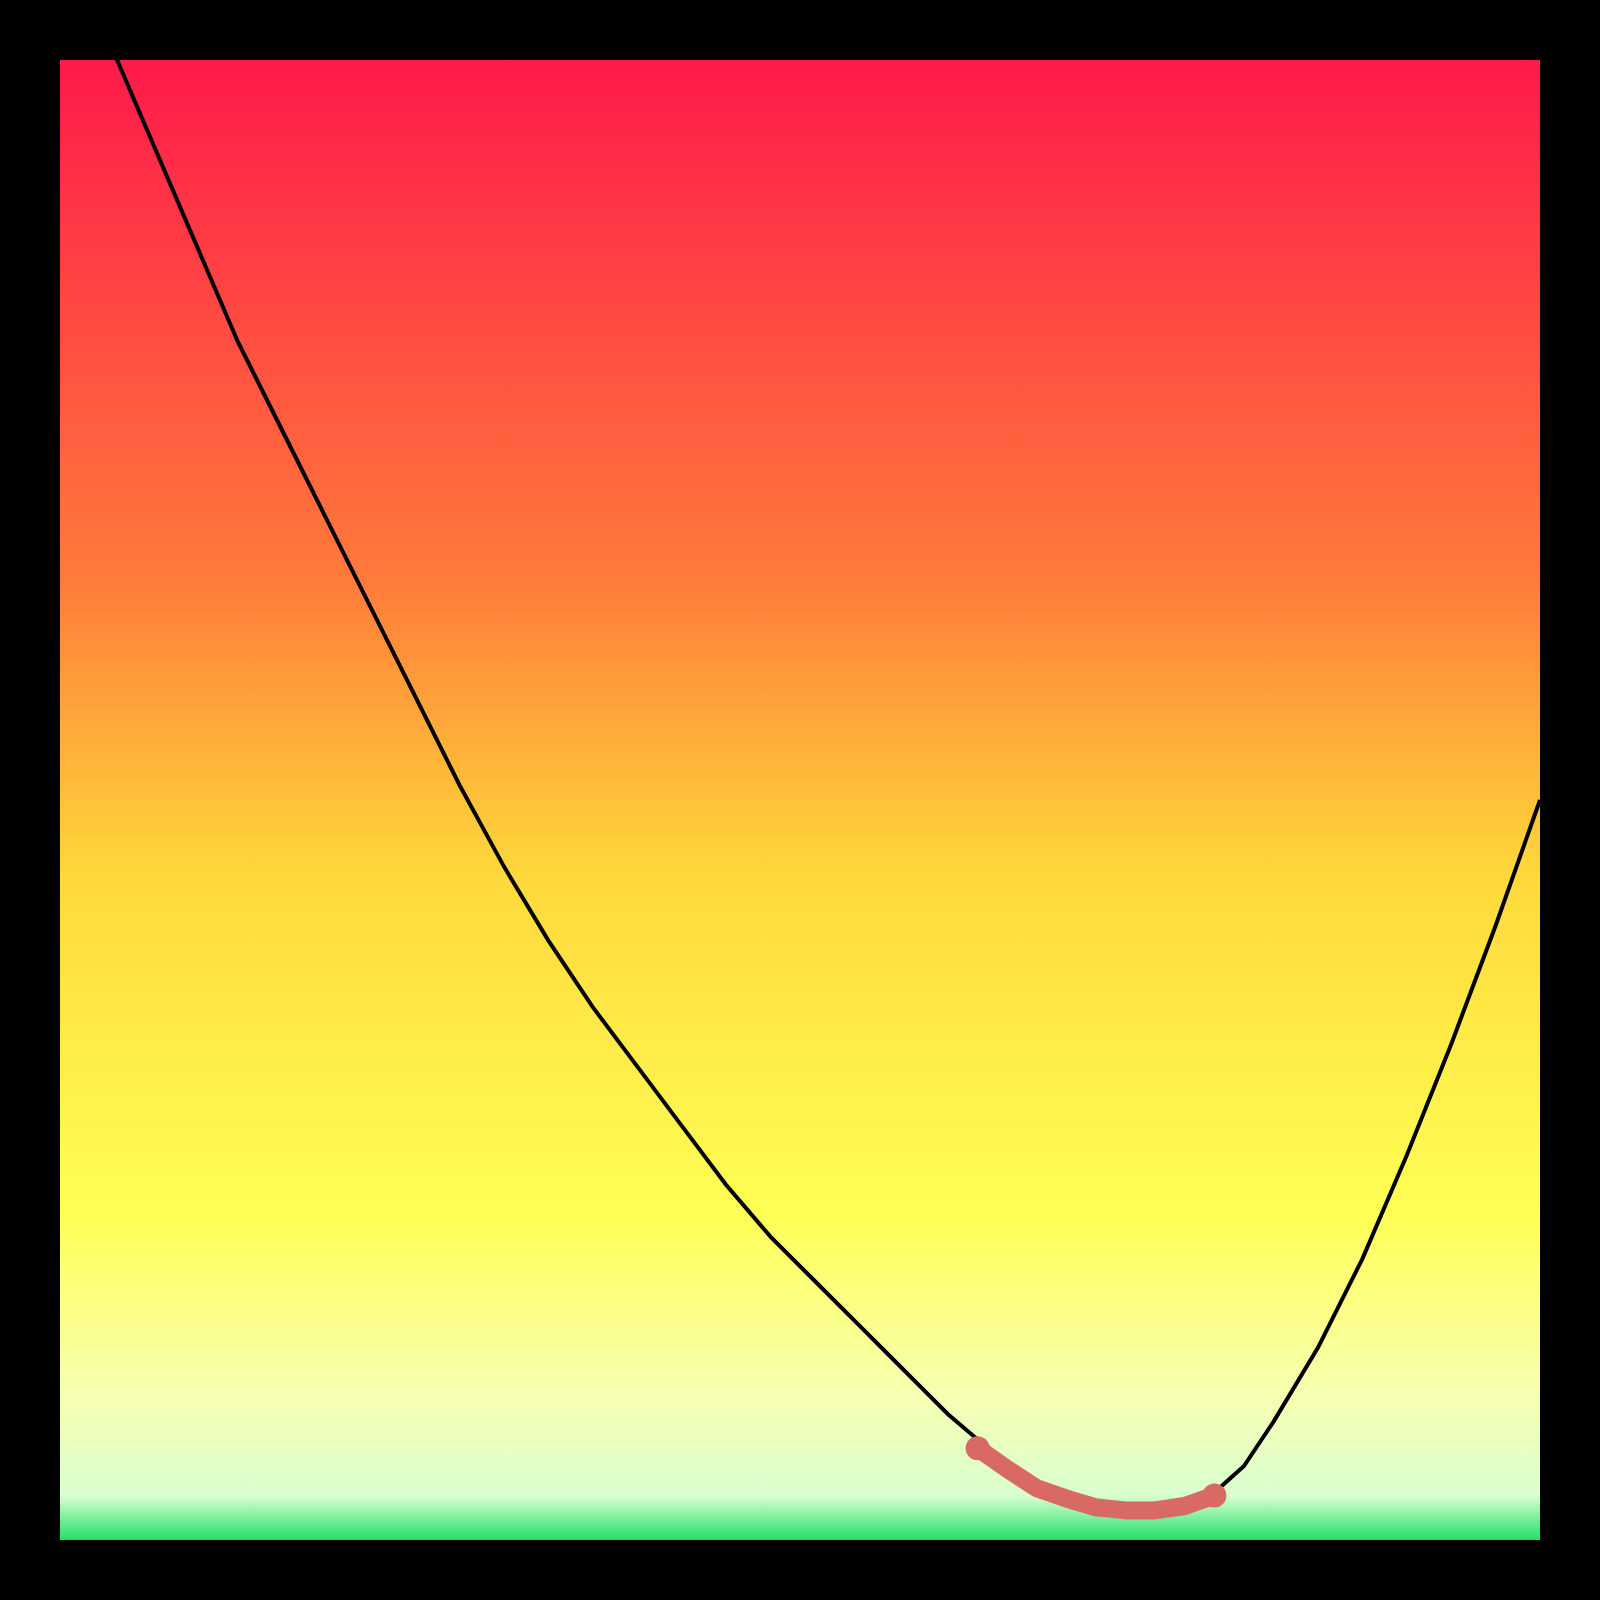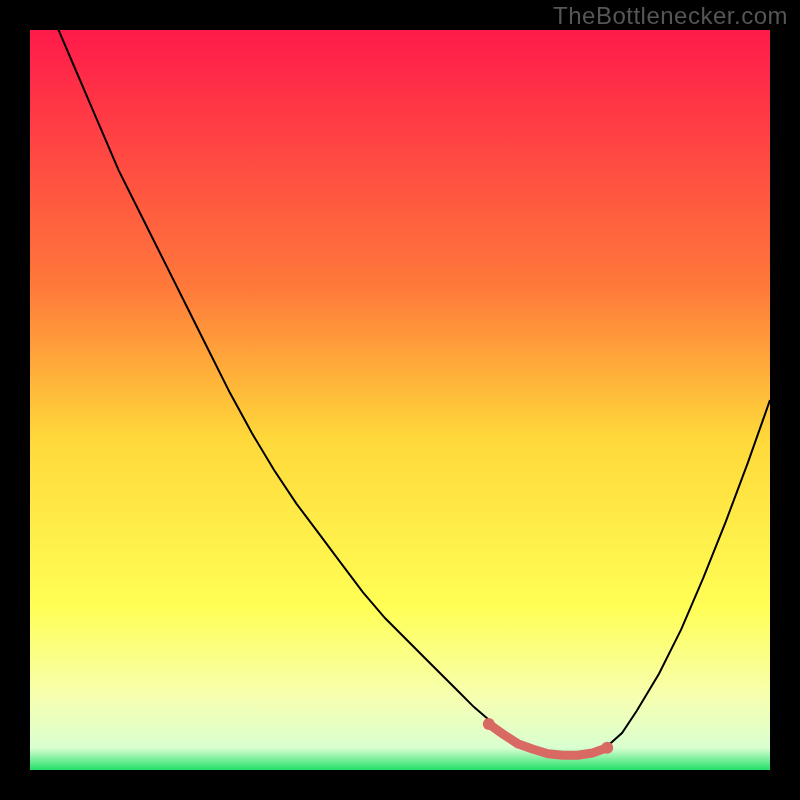--- a/index.html
+++ b/index.html
@@ -25,21 +25,20 @@
     top: 30px;
     width: 740px;
     height: 740px;
     overflow: hidden;
   }
   .plot svg { display: block; }
 </style>
 </head>
 <body>
 <div class="frame">
-  <div class="watermark">TheBottlenecker.com</div>
   <div class="plot">
     <svg id="plot-svg" width="740" height="740" viewBox="0 0 740 740" preserveAspectRatio="none">
       <defs>
         <linearGradient id="bg-grad" x1="0" y1="0" x2="0" y2="1">
           <stop id="g0" offset="0%" stop-color="#ff1a4a"></stop>
           <stop id="g1" offset="35%" stop-color="#ff7a3a"></stop>
           <stop id="g2" offset="55%" stop-color="#ffd83a"></stop>
           <stop id="g3" offset="78%" stop-color="#ffff55"></stop>
           <stop id="g4" offset="90%" stop-color="#f7ffb0"></stop>
           <stop id="g5" offset="97%" stop-color="#d9ffd0"></stop>

